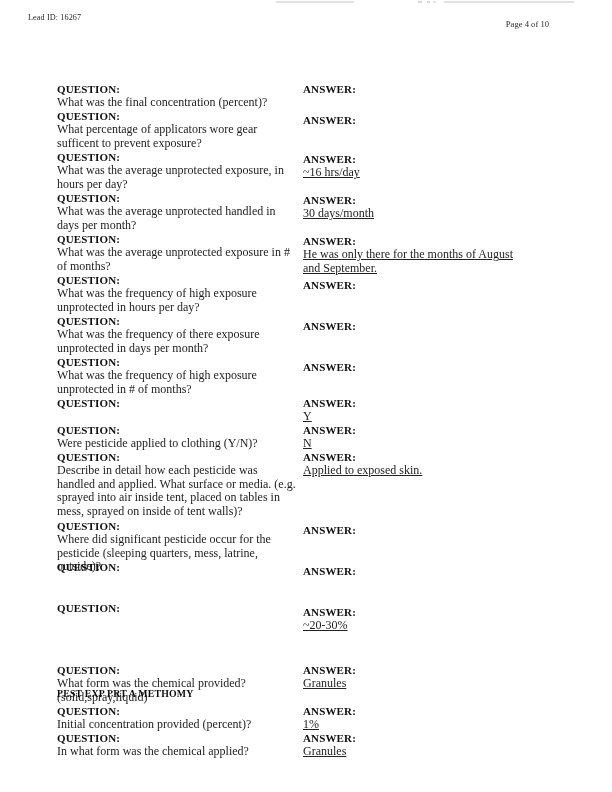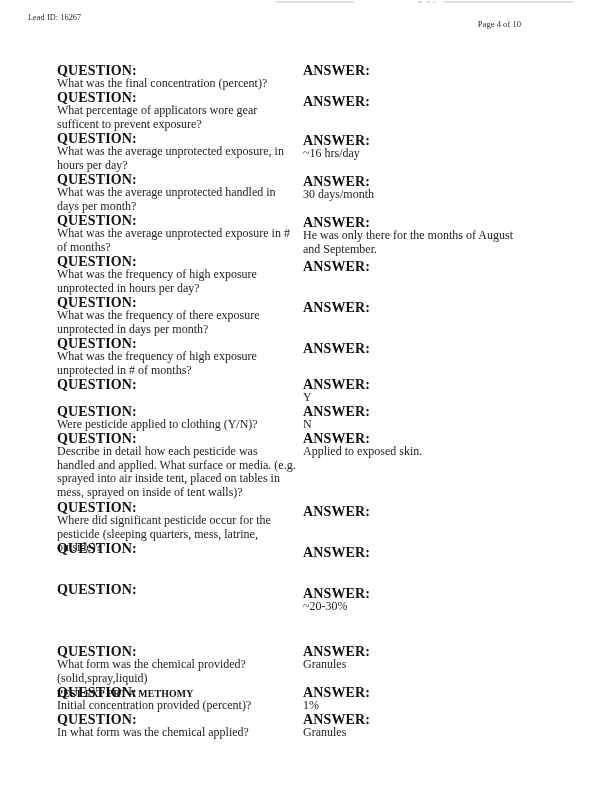--- a/index.html
+++ b/index.html
@@ -39,20 +39,21 @@
     position: absolute;
     inset: 0;
   }
 
   
   .doc-header {
     position: absolute;
     top: 0; left: 0;
     width: 544px;
     height: 50px;
+    padding-left: 28px;
   }
   .lead-id {
     position: absolute;
     left: 28px;
     top: 13px;
     font-size: 8.2px;
     letter-spacing: .1px;
     color: #2a2a2a;
     white-space: nowrap;
   }
@@ -82,33 +83,35 @@
     left: 57px;
     width: 240px;
   }
   .a-col {
     position: absolute;
     left: 303px;
     width: 230px;
   }
   .lbl {
     font-weight: bold;
-    font-size: 14px;
+    font-size: 11px;
     letter-spacing: .15px;
     line-height: 13.4px;
     white-space: nowrap;
     color: #101010;
+    margin-top: 19px;
   }
   .txt {
     font-size: 12px;
     line-height: 13.4px;
     color: #222222;
   }
   .a-col .txt {
     line-height: 13.4px;
+    text-decoration: underline;
   }
   .section-head {
     position: absolute;
     left: 57px;
     font-weight: bold;
     font-size: 9.8px;
     letter-spacing: .2px;
     white-space: nowrap;
     color: #0d0d0d;
   }

